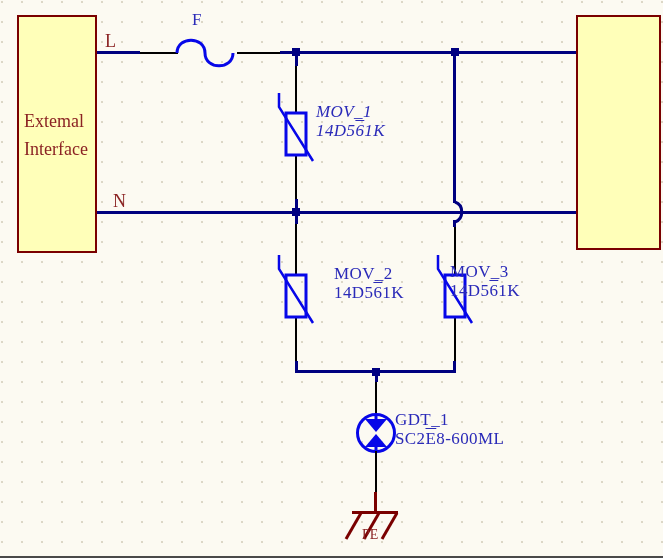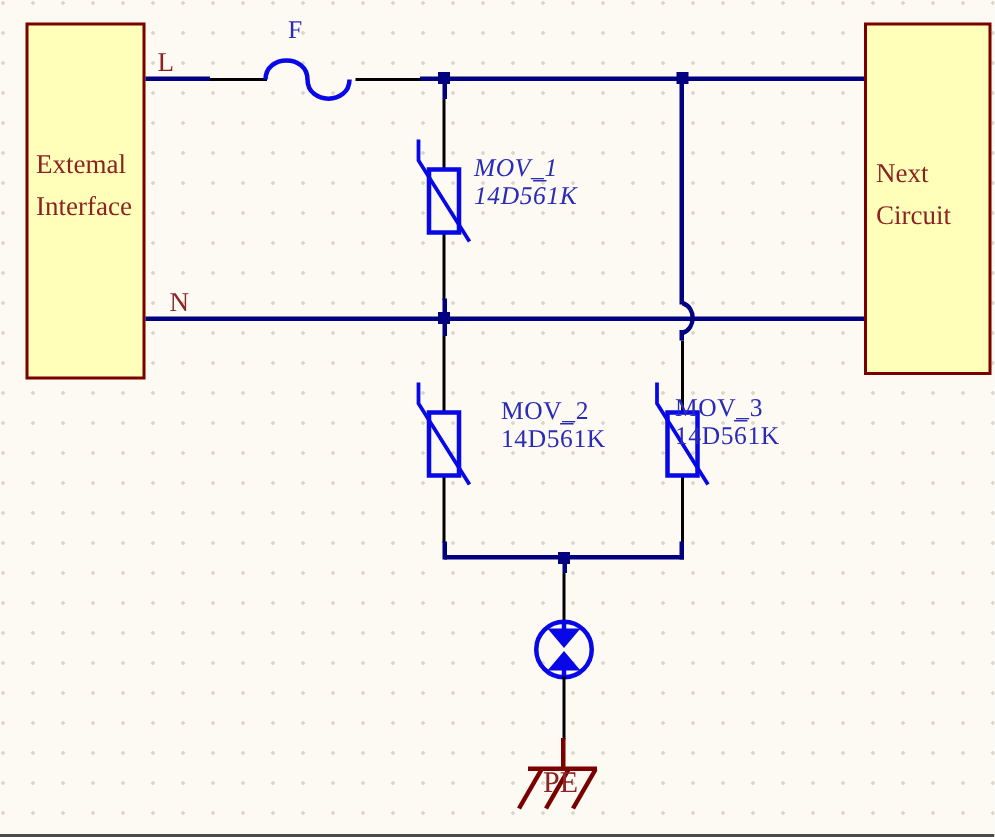--- a/index.html
+++ b/index.html
@@ -31,24 +31,23 @@
   .wline{stroke:var(--wire); fill:none;}
   .mline{stroke:var(--maroon); fill:none;}
   #bottom-edge{position:absolute; left:0; bottom:0; width:663px; height:2px; background:var(--window_edge);}
 </style>
 </head>
 <body>
 
 <div id="canvas">
 
   <div class="box" style="left:17px; top:15px; width:80px; height:238px;"></div>
-  <div class="boxtext" style="left:24px; top:95px;"><span>Extemal</span><br><span>Interface</span></div>
+  <div class="boxtext" style="left:24px; top:107px;"><span>Extemal</span><br><span>Interface</span></div>
 
   <div class="box" style="left:576px; top:15px; width:85px; height:235px;"></div>
-  <div class="boxtext" style="left:584px; top:101px;"><span>Next</span><br><span>Circuit</span></div>
 
   <div class="w" style="left:97px; top:51px; width:43px; height:3px;"></div>
   <div class="p" style="left:140px; top:52px; width:38px; height:2px;"></div>
   <svg style="left:176px; top:37px;" width="62" height="34">
     <path class="sym" stroke-width="3" d="M1,16 C1,-1 29,-1 29,16 C29,33 57,33 57,16"></path>
   </svg>
   <div class="p" style="left:237px; top:52px; width:43px; height:2px;"></div>
   <div class="w" style="left:280px; top:51px; width:296px; height:3px;"></div>
 
   <div class="w" style="left:97px; top:211px; width:479px; height:3px;"></div>
@@ -106,33 +105,37 @@
   <div class="mw" style="left:374px; top:492px; width:3px; height:21px;"></div>
   <div class="mw" style="left:352px; top:511px; width:46px; height:3px;"></div>
   <svg style="left:340px; top:512px;" width="62" height="28">
     <line class="mline" stroke-width="3" x1="21" y1="1" x2="6" y2="27"></line>
     <line class="mline" stroke-width="3" x1="39" y1="1" x2="24" y2="27"></line>
     <line class="mline" stroke-width="3" x1="57" y1="1" x2="42" y2="27"></line>
   </svg>
 
   <div class="lbl brick" style="left:105px; top:31px; font-size:18px;">L</div>
   <div class="lbl brick" style="left:113px; top:191px; font-size:18px;">N</div>
-  <div class="lbl brick" style="left:362px; top:511px; font-size:20px;">PE</div>
+  <div class="lbl brick" style="left:362px; top:527px; font-size:14px;">PE</div>
   <div class="lbl blue" style="left:192px; top:10px;">F</div>
 
   <div class="lbl blue" style="left:316px; top:102px;font-style:italic;">
     <div>MOV_1</div>
     <div><span>14D5</span><span class="ov">6</span><span>1K</span></div>
   </div>
 
   <div class="lbl blue" style="left:334px; top:264px;">
     <div>MOV_2</div>
     <div><span>14D5</span><span class="ov">6</span><span>1K</span></div>
   </div>
 
   <div class="lbl blue" style="left:450px; top:262px;">
     <div>MOV_3</div>
     <div><span>14D5</span><span class="ov">6</span><span>1K</span></div>
   </div>
 
+  <div class="lbl blue" style="left:395px; top:410px;">
+    <div>GDT_1</div>
+    <div><span>SC2</span><span class="ov">E</span><span>8-600ML</span></div>
+  </div>
 
   <div id="bottom-edge"></div>
 </div>
 
 </body></html>

